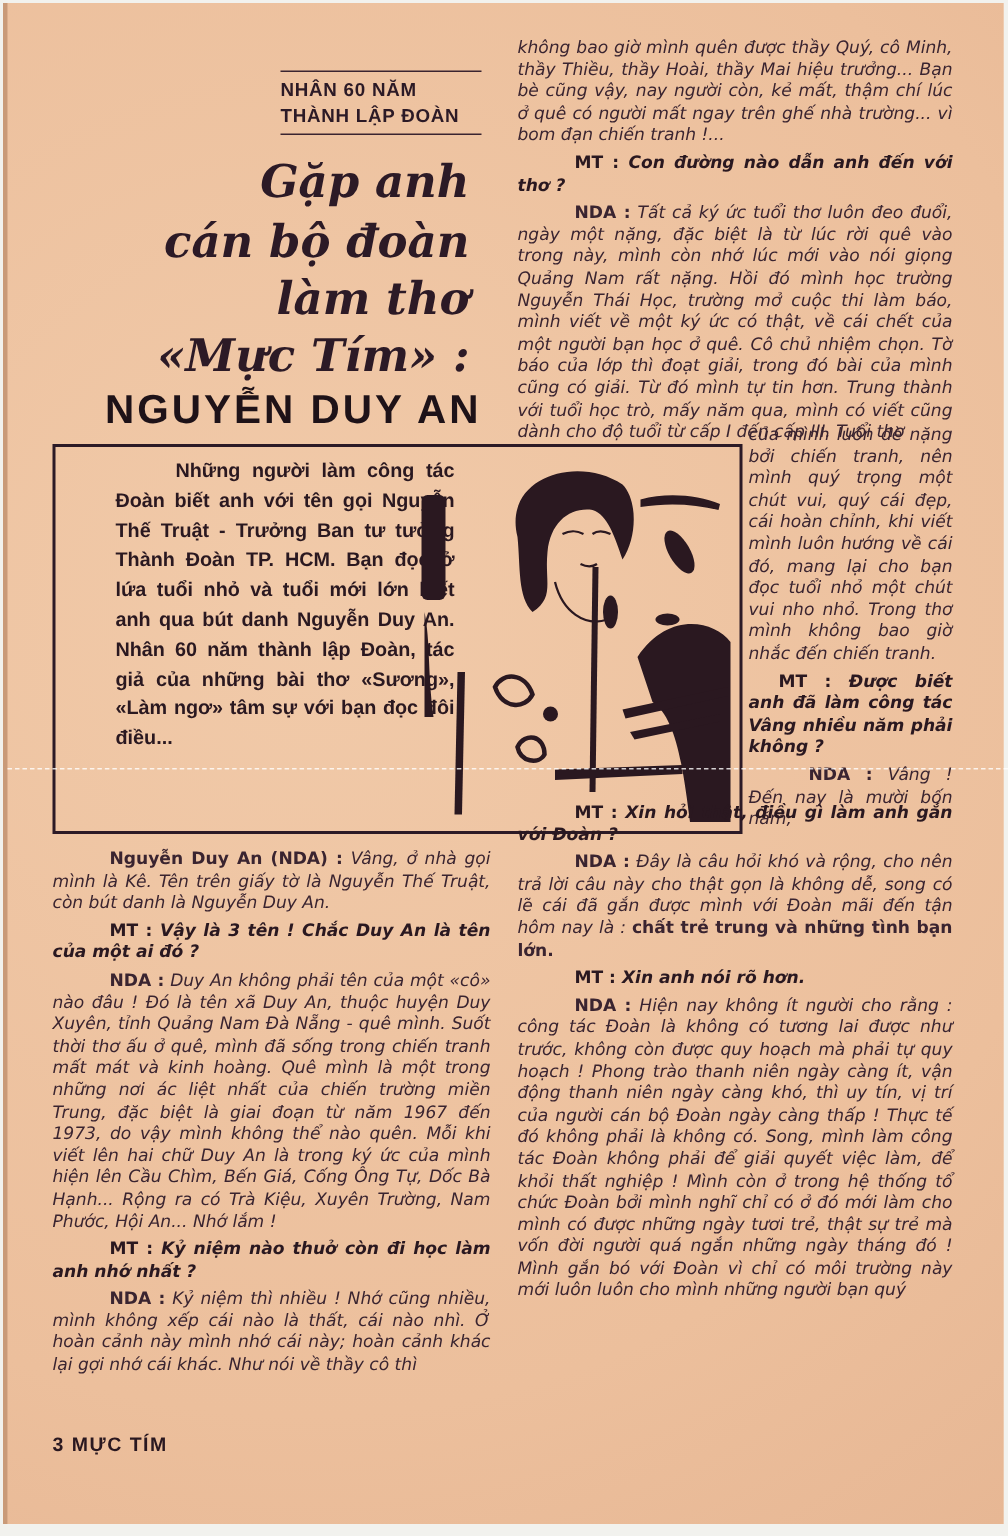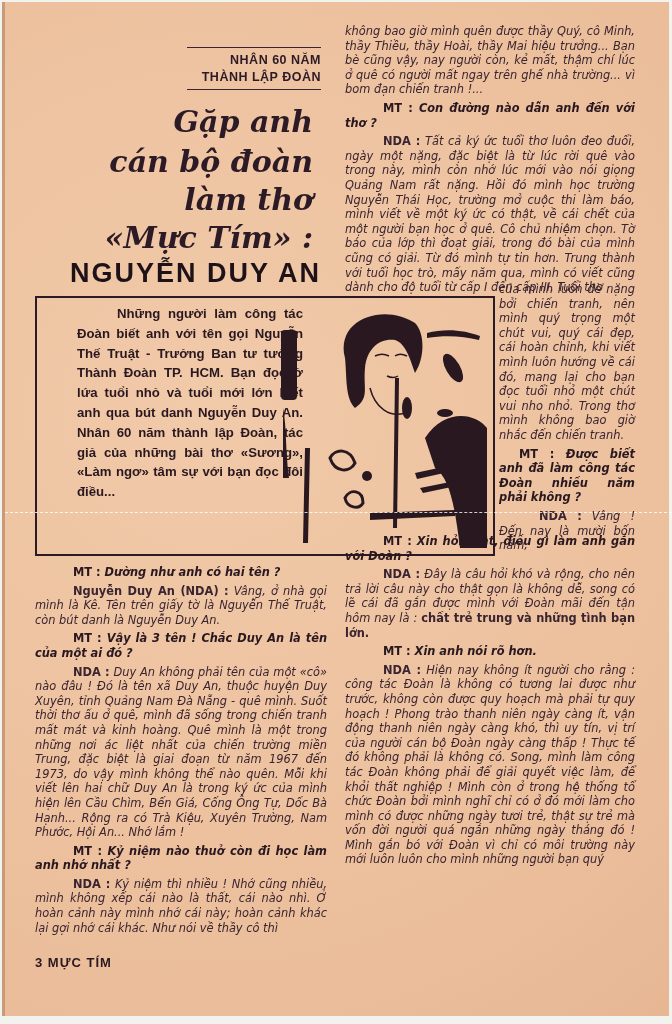--- a/index.html
+++ b/index.html
@@ -4,21 +4,21 @@
 <style>
   html, body { margin:0; padding:0; }
   body { width:672px; height:1024px; background:#f2f2ee; position:relative; overflow:hidden;
          font-family:"DejaVu Sans", sans-serif; color:#2a1a24; }
   .page { position:absolute; left:2px; top:2px; width:664px; height:1014px;
           background:#efc5a4; background-image:radial-gradient(circle at 30% 40%, #f1caa9 0%, #ecbf9c 70%, #e7b794 100%);
           border-left:3px solid #c99a78; }
   .abs { position:absolute; }
   .kicker { left:182px; top:45px; width:134px; border-top:1px solid #3a2430; border-bottom:1px solid #3a2430;
             padding:4px 0 3px; font-family:"Liberation Sans", sans-serif; font-weight:bold; font-size:12.5px;
-            line-height:17px; text-align:right; letter-spacing:0.5px; color:#2c1a26; }
+            line-height:17px; text-align:left; letter-spacing:0.5px; color:#2c1a26; }
   .script { right:356px; font-family:"DejaVu Serif", serif; font-style:italic; font-weight:bold; color:#2c1a26;
             text-align:right; white-space:nowrap; }
   .t1 { top:102px; font-size:30px; }
   .t2 { top:142px; font-size:30px; }
   .t3 { top:180px; font-size:30px; }
   .t4 { top:218px; font-size:30px; }
   .name { left:32px; top:256px; width:284px; text-align:right; font-family:"Liberation Sans", sans-serif;
           font-weight:bold; font-size:27px; letter-spacing:2px; color:#1e1218; }
   .box { left:30px; top:294px; width:456px; height:256px; border:2px solid #2c1a26; }
   .intro { left:48px; top:302px; width:226px; font-family:"Liberation Sans", sans-serif; font-weight:bold;
@@ -89,26 +89,25 @@
         <path d="M100 58 C106 55 110 56 114 58"></path>
         <path d="M120 58 C124 55 128 56 132 58"></path>
         <path d="M112 78 C116 80 120 80 123 78"></path>
         <path d="M95 90 C100 110 115 120 130 115"></path>
       </g>
     </svg>
   </div>
 
   <div class="abs col colR2">
     <p style="text-align:justify;">của mình luôn đè nặng bởi chiến tranh, nên mình quý trọng một chút vui, quý cái đẹp, cái hoàn chỉnh, khi viết mình luôn hướng về cái đó, mang lại cho bạn đọc tuổi nhỏ một chút vui nho nhỏ. Trong thơ mình không bao giờ nhắc đến chiến tranh.</p>
-    <p class="q" style="text-indent:20px;"><span class="lbl">MT :</span> <span>Được biết anh đã làm công tác Đoàn nhiều năm phải không ?</span></p>
+    <p class="q" style="text-indent:20px;"><span class="lbl">MT :</span> <span>Được biết anh đã làm công tác Vâng nhiều năm phải không ?</span></p>
     <p class="a" style="text-indent:40px;"><span class="lbl">NDA :</span> <span>Vâng ! Đến nay là mười bốn năm,</span></p>
   </div>
 
   <div class="abs col colL">
-    <p class="q"><span class="lbl">MT :</span> <span>Dường như anh có hai tên ?</span></p>
     <p class="a"><span class="lbl">Nguyễn Duy An (NDA) :</span> <span>Vâng, ở nhà gọi mình là Kê. Tên trên giấy tờ là Nguyễn Thế Truật, còn bút danh là Nguyễn Duy An.</span></p>
     <p class="q"><span class="lbl">MT :</span> <span>Vậy là 3 tên ! Chắc Duy An là tên của một ai đó ?</span></p>
     <p class="a"><span class="lbl">NDA :</span> <span>Duy An không phải tên của một «cô» nào đâu ! Đó là tên xã Duy An, thuộc huyện Duy Xuyên, tỉnh Quảng Nam Đà Nẵng - quê mình. Suốt thời thơ ấu ở quê, mình đã sống trong chiến tranh mất mát và kinh hoàng. Quê mình là một trong những nơi ác liệt nhất của chiến trường miền Trung, đặc biệt là giai đoạn từ năm 1967 đến 1973, do vậy mình không thể nào quên. Mỗi khi viết lên hai chữ Duy An là trong ký ức của mình hiện lên Cầu Chìm, Bến Giá, Cống Ông Tự, Dốc Bà Hạnh... Rộng ra có Trà Kiệu, Xuyên Trường, Nam Phước, Hội An... Nhớ lắm !</span></p>
     <p class="q"><span class="lbl">MT :</span> <span>Kỷ niệm nào thuở còn đi học làm anh nhớ nhất ?</span></p>
     <p class="a"><span class="lbl">NDA :</span> <span>Kỷ niệm thì nhiều ! Nhớ cũng nhiều, mình không xếp cái nào là thất, cái nào nhì. Ở hoàn cảnh này mình nhớ cái này; hoàn cảnh khác lại gợi nhớ cái khác. Như nói về thầy cô thì</span></p>
   </div>
 
   <div class="abs col colR3">
     <p class="q"><span class="lbl">MT :</span> <span>Xin hỏi thật, điều gì làm anh gắn với Đoàn ?</span></p>
     <p class="a"><span class="lbl">NDA :</span> <span>Đây là câu hỏi khó và rộng, cho nên trả lời câu này cho thật gọn là không dễ, song có lẽ cái đã gắn được mình với Đoàn mãi đến tận hôm nay là :</span> <span class="em">chất trẻ trung và những tình bạn lớn.</span></p>

